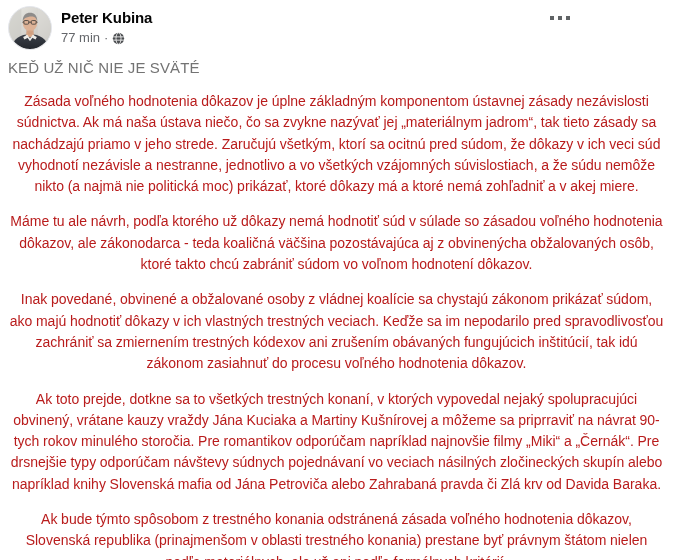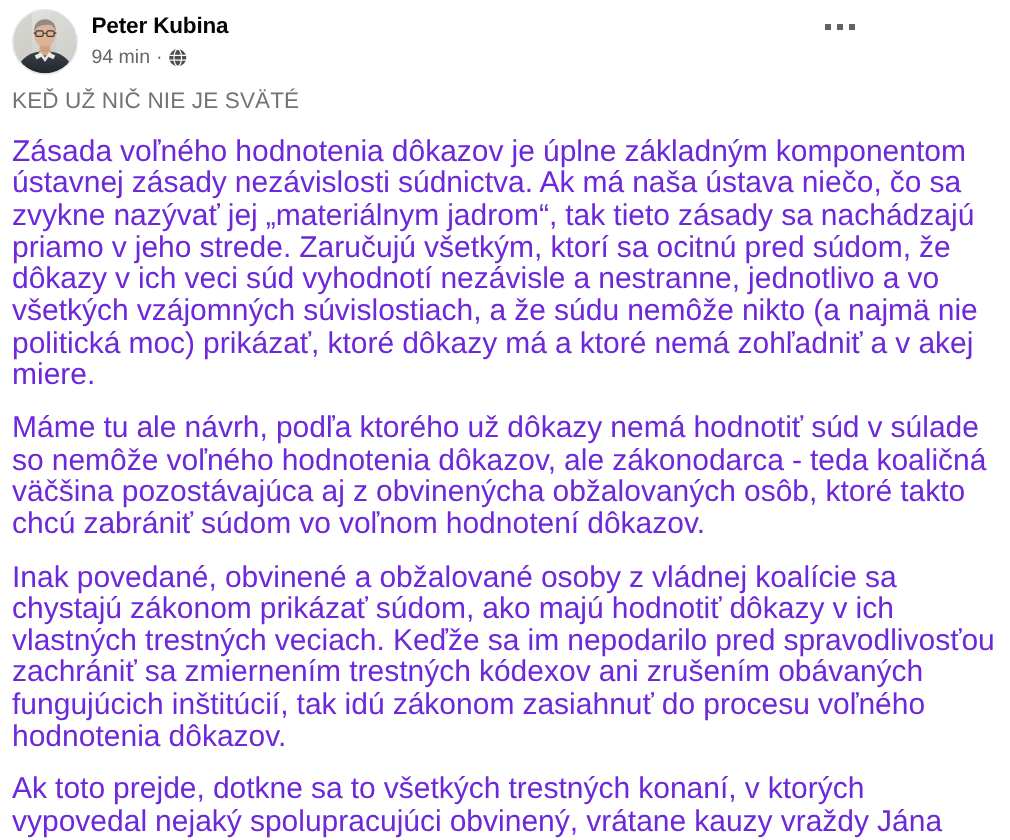--- a/index.html
+++ b/index.html
@@ -114,25 +114,25 @@
   .post-title {
     font-size: 15px;
     line-height: 21px;
     color: #737373;
     margin: 5px 0 0 0;
     letter-spacing: 0.1px;
     font-weight: 400;
   }
 
   .post-paragraph {
-    font-size: 20px;
+    font-size: 14px;
     line-height: 21.3px;
-    color: #6d28d9;
+    color: #b91c1c;
     margin: 14px 0 0 0;
-    text-align: left;
+    text-align: center;
     word-spacing: -0.2px;
   }
   .post-paragraph.first { margin-top: 13px; }
 </style>
 </head>
 <body>
 
 <div class="post">
 
   <div class="post-header">
@@ -183,21 +183,21 @@
 
           <path d="M14.8 31.5 l4.6 -2.3 l1.4 2.5 l-4.6 2.3 Z" fill="#eceae6"></path>
           <path d="M29.2 31.5 l-4.6 -2.3 l-1.4 2.5 l4.6 2.3 Z" fill="#eceae6"></path>
         </g>
       </svg>
     </div>
 
     <div class="header-text">
       <div class="author-name">Peter Kubina</div>
       <div class="meta-row">
-        <span class="meta-time">94 min</span>
+        <span class="meta-time">77 min</span>
         <span class="meta-dot">·</span>
         <span class="globe-icon">
           <svg viewBox="0 0 16 16" xmlns="http://www.w3.org/2000/svg" aria-hidden="true">
             <circle cx="8" cy="8" r="7" fill="#4b4d50"></circle>
             <g stroke="#ffffff" stroke-width="1" fill="none">
               <ellipse cx="8" cy="8" rx="3.1" ry="7"></ellipse>
               <path d="M1.2 6 h13.6"></path>
               <path d="M1.2 10 h13.6"></path>
             </g>
           </svg>
@@ -208,19 +208,19 @@
     <div class="menu-button">
       <span></span>
       <span></span>
       <span></span>
     </div>
   </div>
 
   <div class="post-body">
     <div class="post-title">KEĎ UŽ NIČ NIE JE SVÄTÉ</div>
     <p class="post-paragraph first">Zásada voľného hodnotenia dôkazov je úplne základným komponentom ústavnej zásady nezávislosti súdnictva. Ak má naša ústava niečo, čo sa zvykne nazývať jej „materiálnym jadrom“, tak tieto zásady sa nachádzajú priamo v jeho strede. Zaručujú všetkým, ktorí sa ocitnú pred súdom, že dôkazy v ich veci súd vyhodnotí nezávisle a nestranne, jednotlivo a vo všetkých vzájomných súvislostiach, a že súdu nemôže nikto (a najmä nie politická moc) prikázať, ktoré dôkazy má a ktoré nemá zohľadniť a v akej miere.</p>
-    <p class="post-paragraph">Máme tu ale návrh, podľa ktorého už dôkazy nemá hodnotiť súd v súlade so nemôže voľného hodnotenia dôkazov, ale zákonodarca - teda koaličná väčšina pozostávajúca aj z obvinenýcha obžalovaných osôb, ktoré takto chcú zabrániť súdom vo voľnom hodnotení dôkazov.</p>
+    <p class="post-paragraph">Máme tu ale návrh, podľa ktorého už dôkazy nemá hodnotiť súd v súlade so zásadou voľného hodnotenia dôkazov, ale zákonodarca - teda koaličná väčšina pozostávajúca aj z obvinenýcha obžalovaných osôb, ktoré takto chcú zabrániť súdom vo voľnom hodnotení dôkazov.</p>
     <p class="post-paragraph">Inak povedané, obvinené a obžalované osoby z vládnej koalície sa chystajú zákonom prikázať súdom, ako majú hodnotiť dôkazy v ich vlastných trestných veciach. Keďže sa im nepodarilo pred spravodlivosťou zachrániť sa zmiernením trestných kódexov ani zrušením obávaných fungujúcich inštitúcií, tak idú zákonom zasiahnuť do procesu voľného hodnotenia dôkazov.</p>
     <p class="post-paragraph">Ak toto prejde, dotkne sa to všetkých trestných konaní, v ktorých vypovedal nejaký spolupracujúci obvinený, vrátane kauzy vraždy Jána Kuciaka a Martiny Kušnírovej a môžeme sa priprraviť na návrat 90-tych rokov minulého storočia. Pre romantikov odporúčam napríklad najnovšie filmy „Miki“ a „Černák“. Pre drsnejšie typy odporúčam návštevy súdnych pojednávaní vo veciach násilných zločineckých skupín alebo napríklad knihy Slovenská mafia od Jána Petroviča alebo Zahrabaná pravda či Zlá krv od Davida Baraka.</p>
     <p class="post-paragraph">Ak bude týmto spôsobom z trestného konania odstránená zásada voľného hodnotenia dôkazov, Slovenská republika (prinajmenšom v oblasti trestného konania) prestane byť právnym štátom nielen podľa materiálnych, ale už ani podľa formálnych kritérií.</p>
   </div>
 
 </div>
 
 </body></html>

